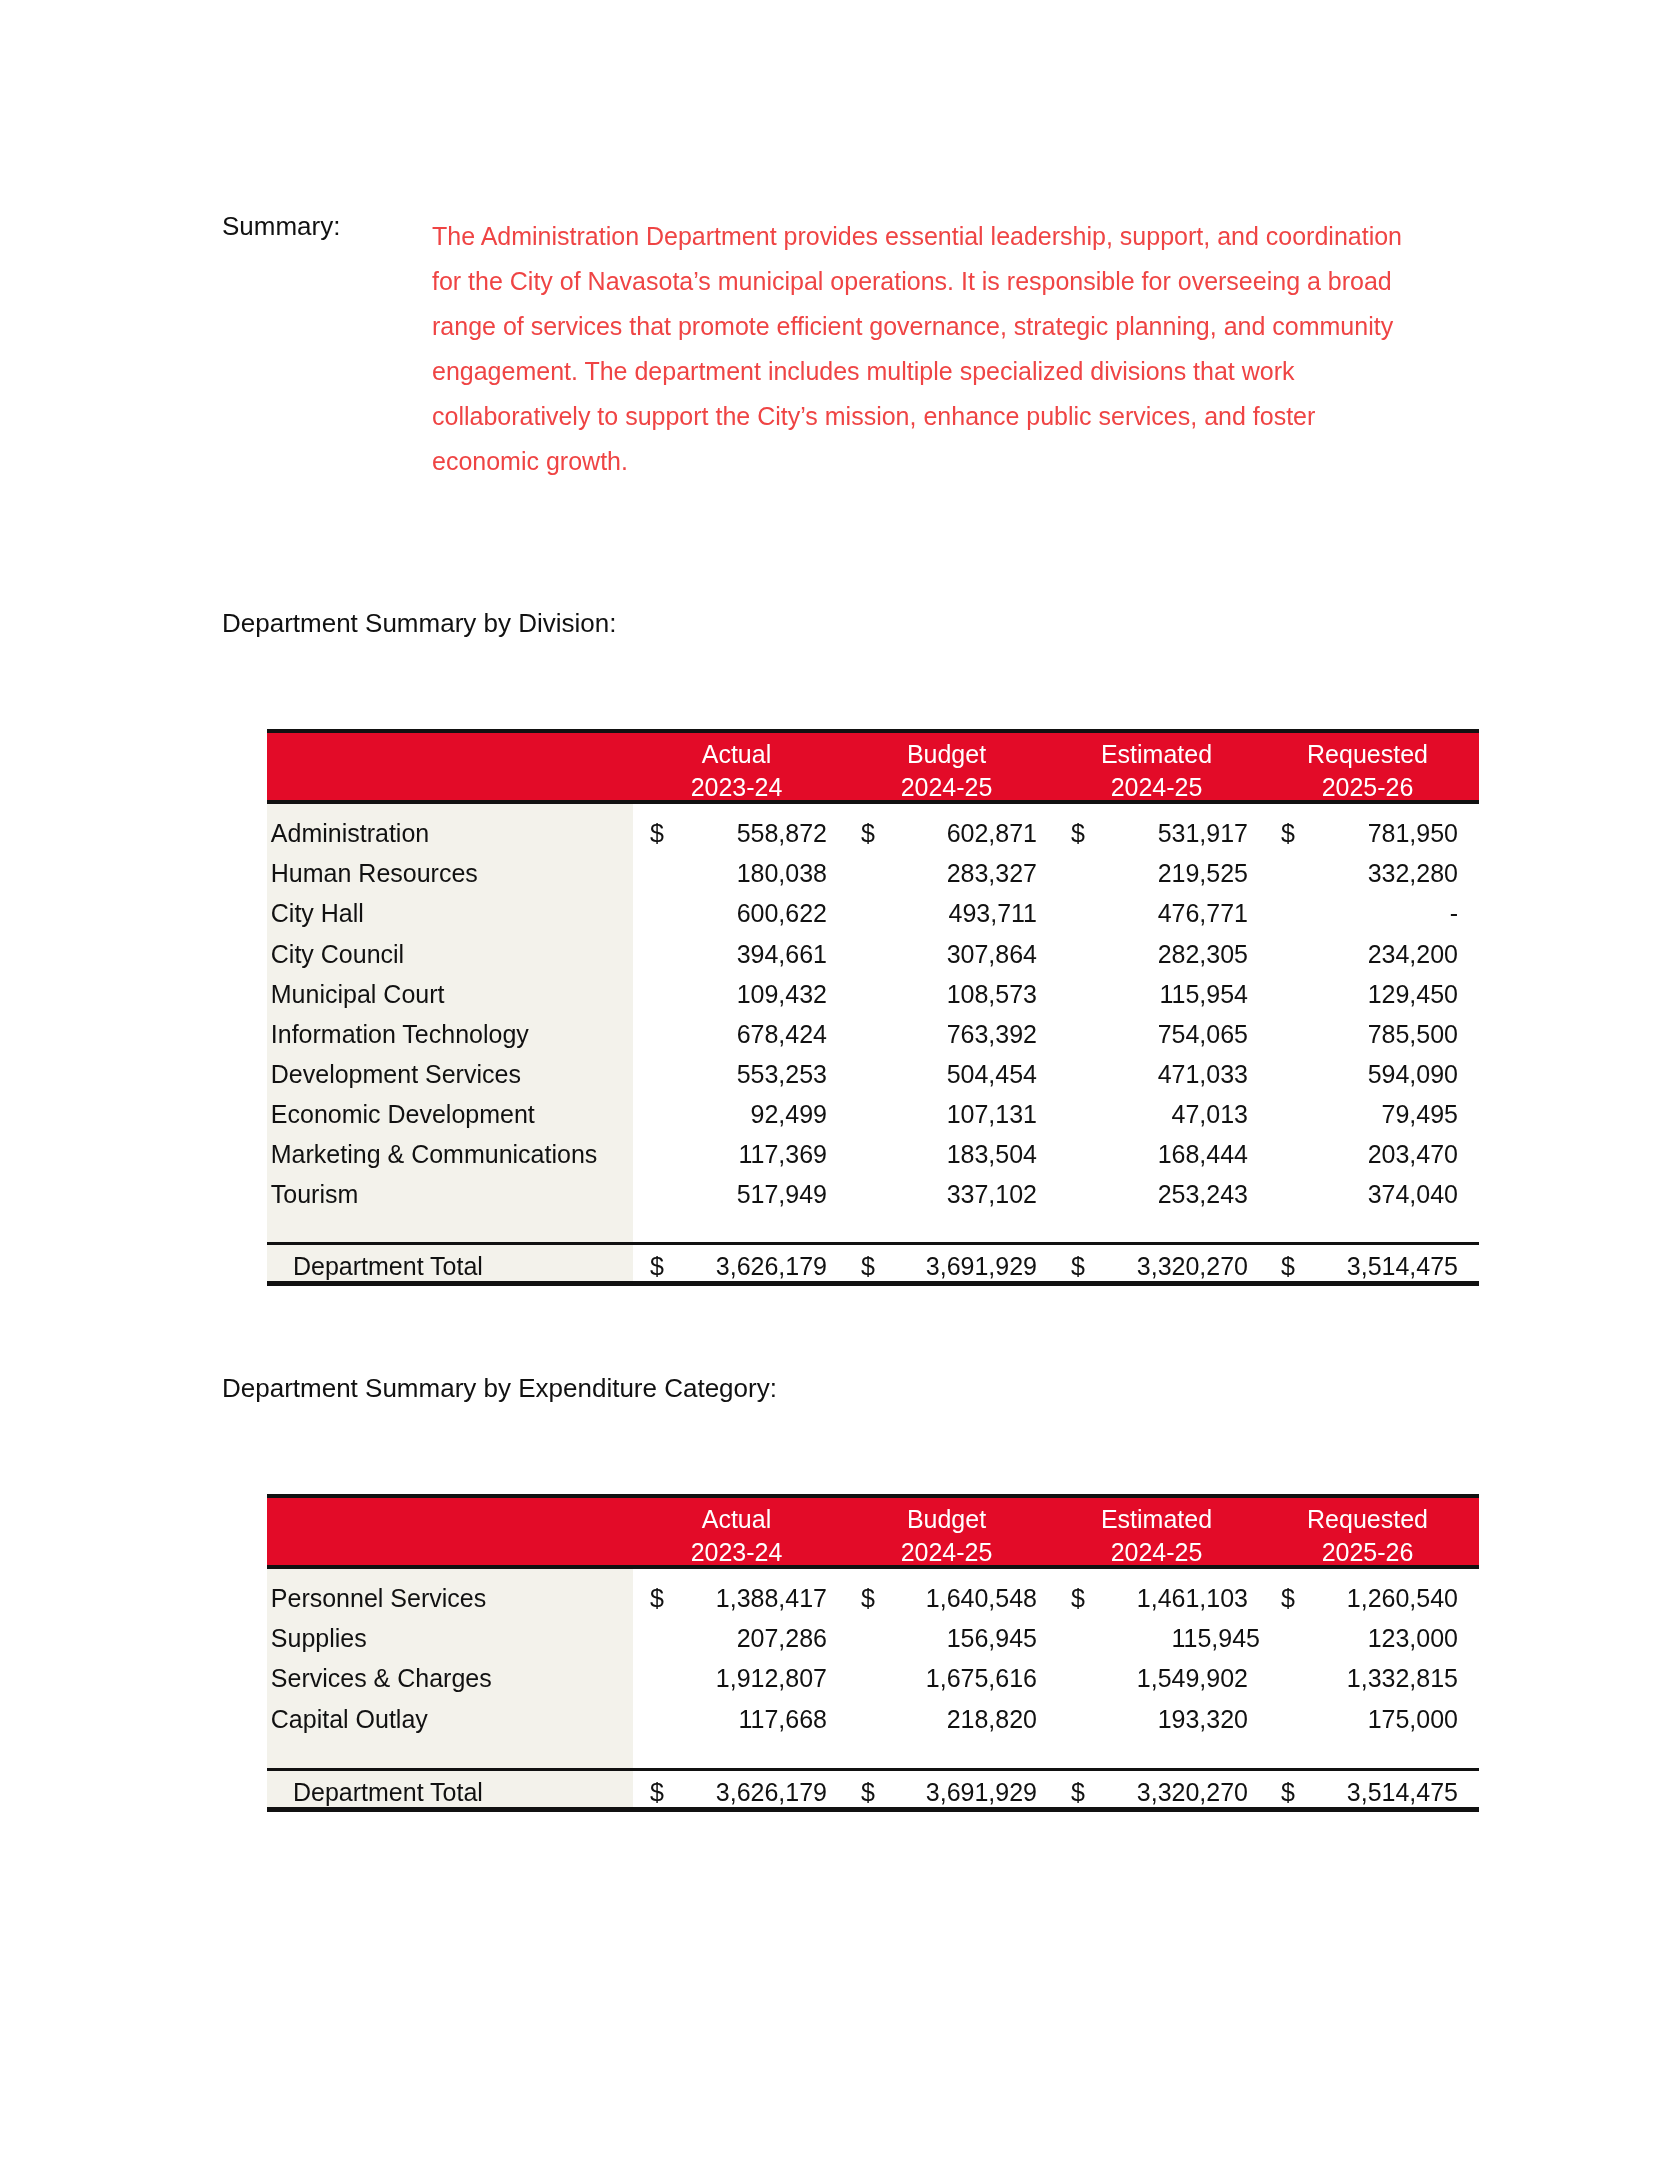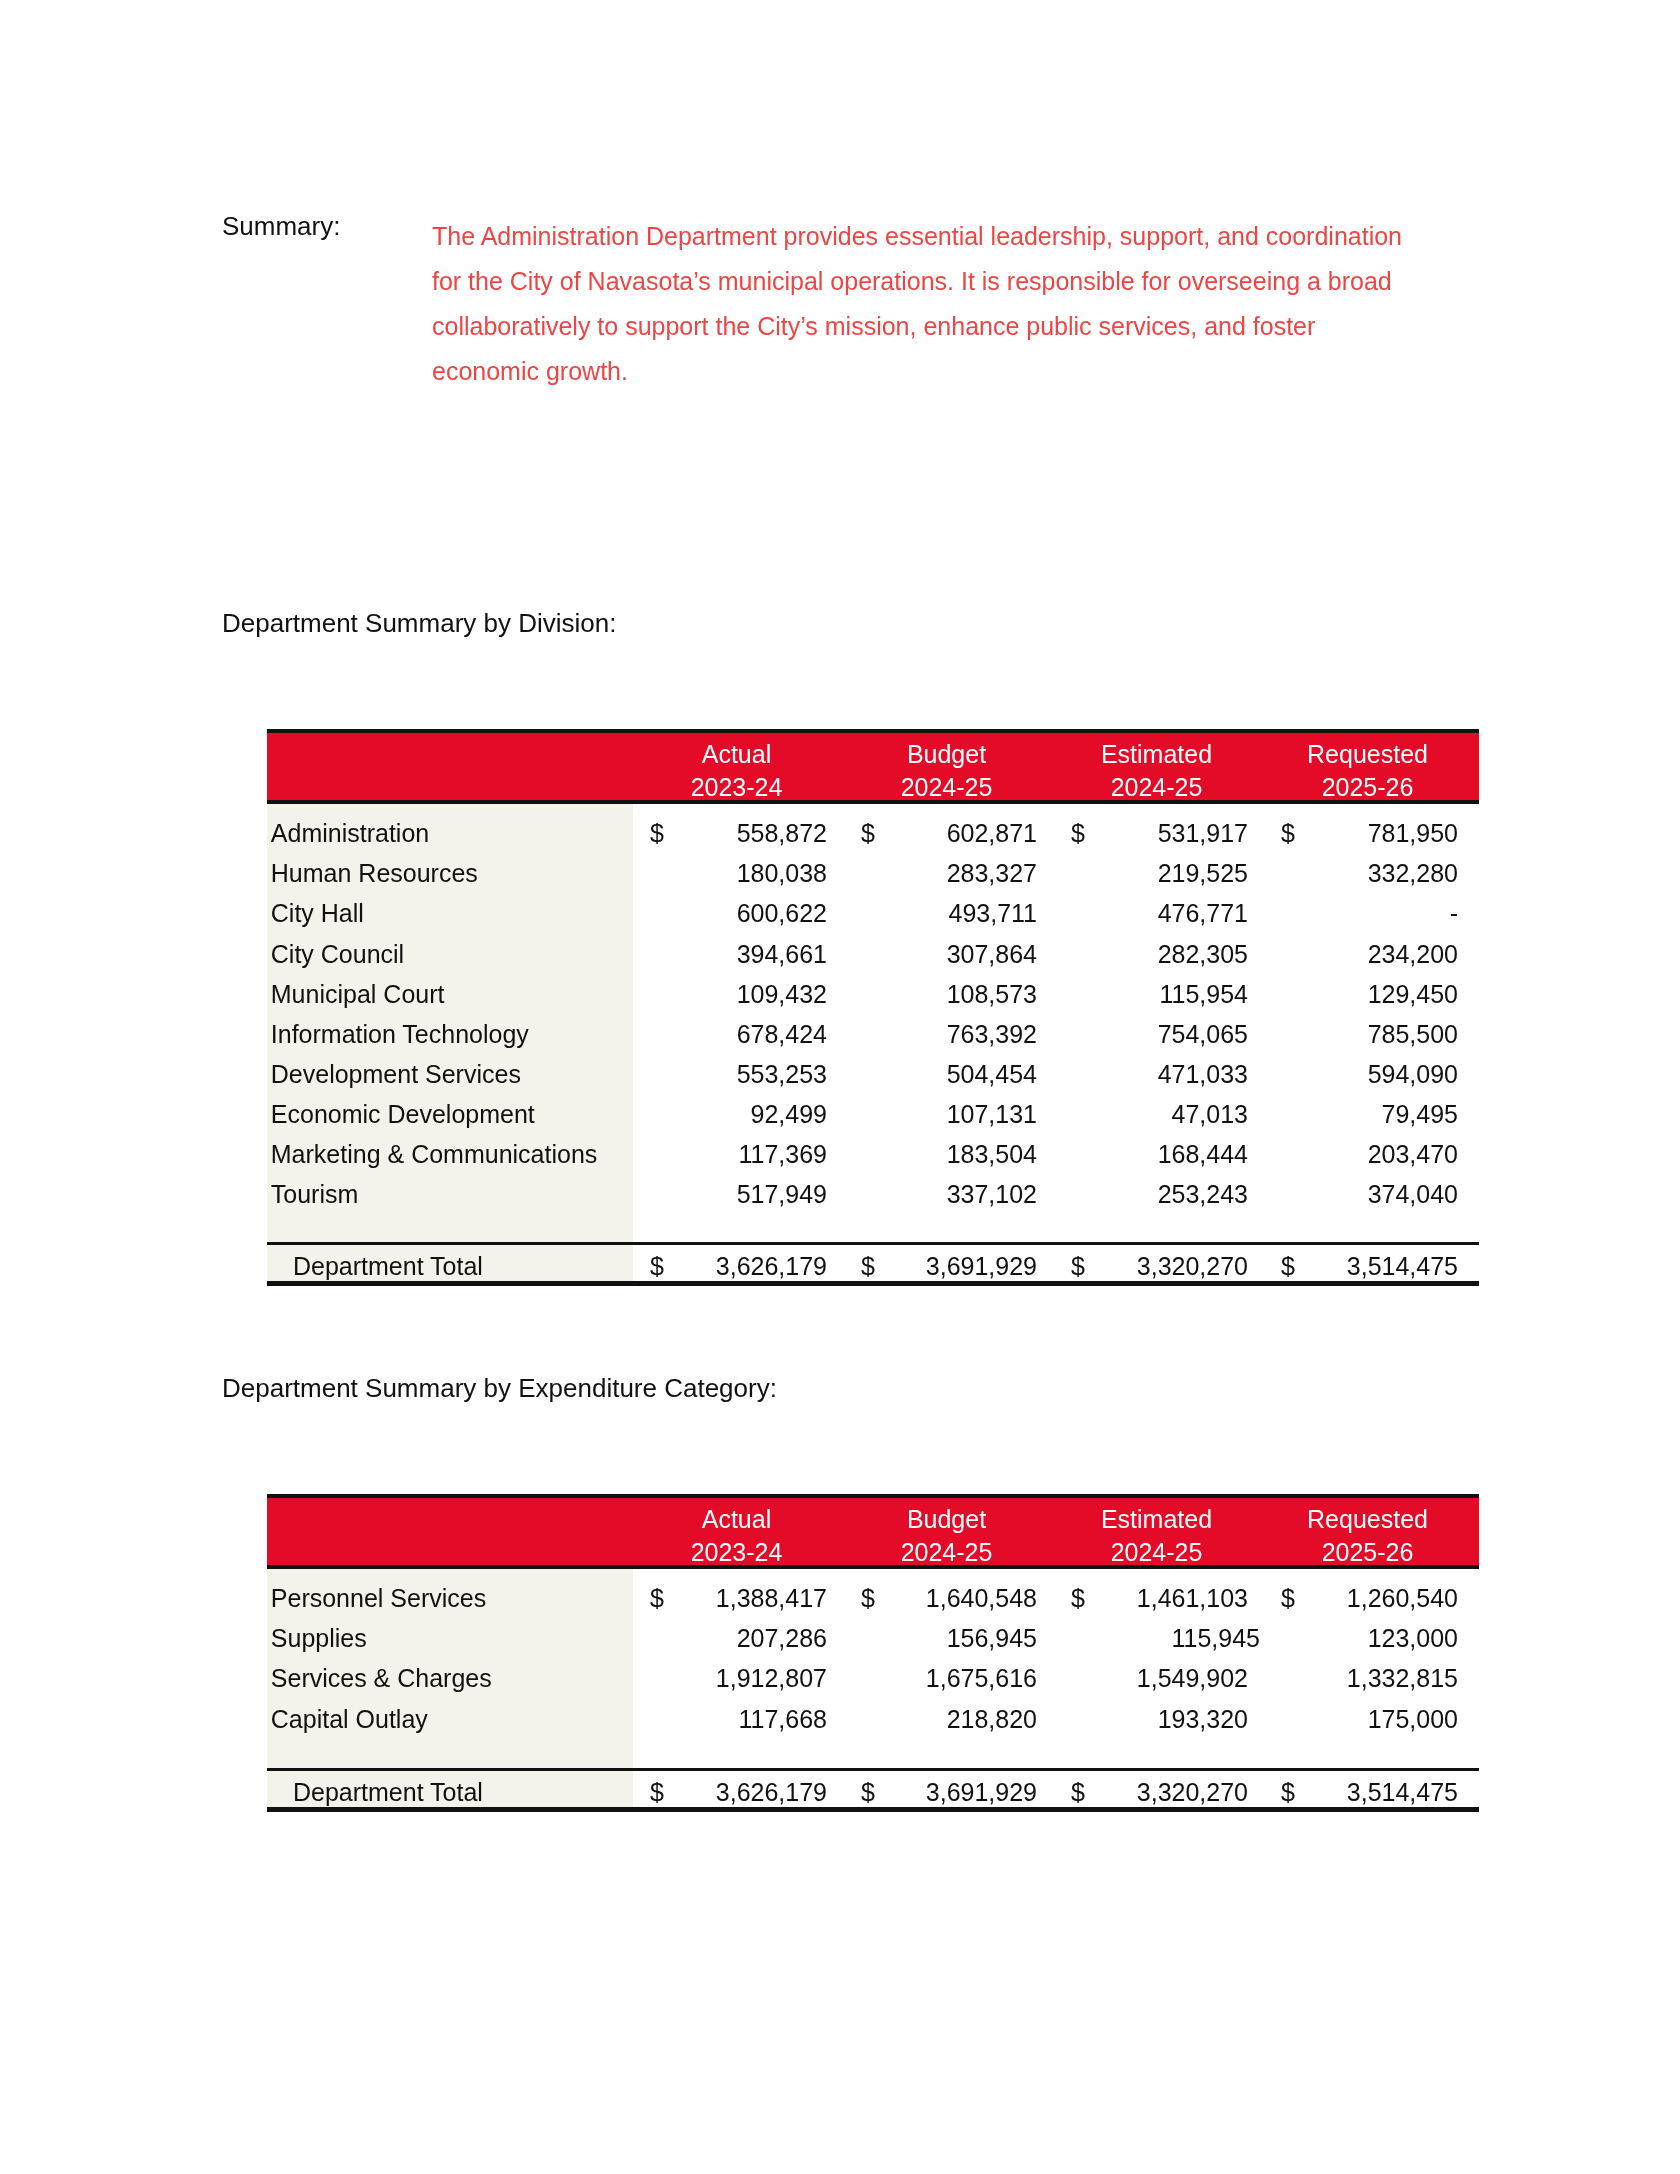--- a/index.html
+++ b/index.html
@@ -24,20 +24,22 @@
   .thin { position: absolute; left: 0; right: 0; height: 2.9px; background: #111; }
   .thick { position: absolute; left: 0; right: 0; height: 4.8px; background: #111; }
 </style>
 </head>
 <body>
 
 <div class="abs summary-label">Summary:</div>
 <div class="abs summary-text">
   <div>The Administration Department provides essential leadership, support, and coordination</div>
   <div>for the City of Navasota’s municipal operations. It is responsible for overseeing a broad</div>
+  <div>range of services that promote efficient governance, strategic planning, and community</div>
+  <div>engagement. The department includes multiple specialized divisions that work</div>
   <div>collaboratively to support the City’s mission, enhance public services, and foster</div>
   <div>economic growth.</div>
 </div>
 
 <div class="abs section-title" style="top:608px;">Department Summary by Division:</div>
 
 <div class="tbl" id="tbl-division" style="top:729px; height:556px;">
   <div class="topline"></div>
   <div class="head">
     <div class="hcell" style="left:374px;">

